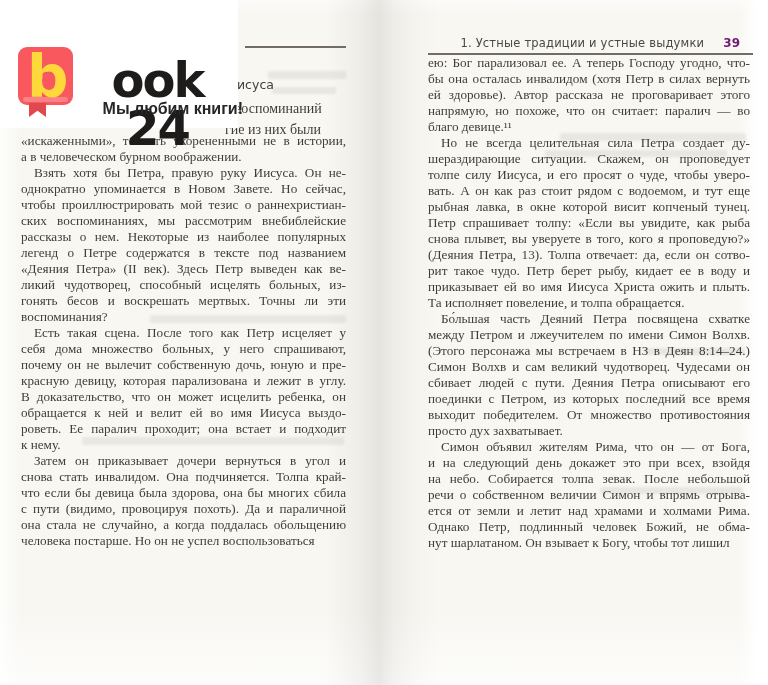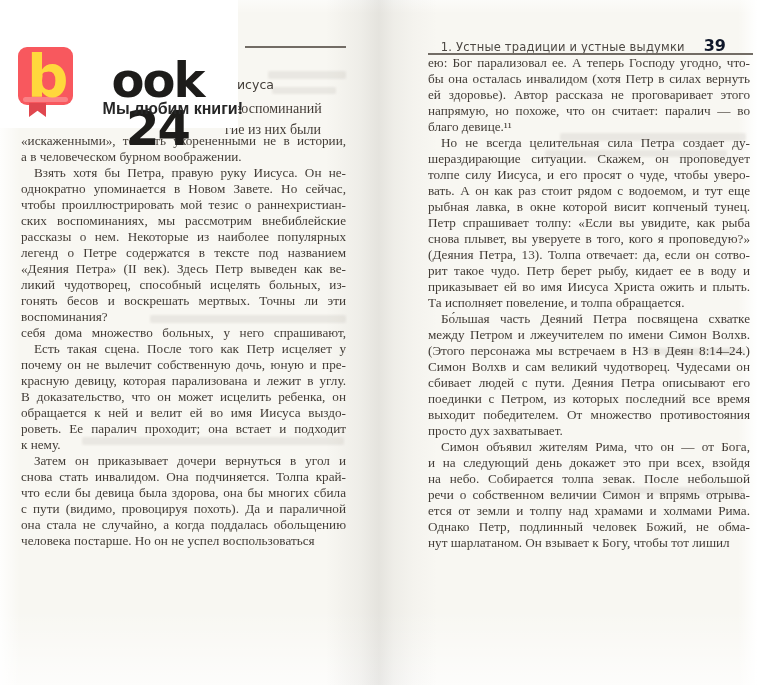--- a/index.html
+++ b/index.html
@@ -18,21 +18,21 @@
   .tline{height:16px;line-height:16px;font-size:13.2px;color:#423c36;
          text-align:justify;text-align-last:justify;white-space:normal;overflow:hidden;}
   .tline.last{text-align-last:left;}
   .tline.first{text-indent:13px;}
   .lp-text{position:absolute;left:21px;top:133px;width:325px;}
   .rp-text{position:absolute;left:428px;top:55px;width:322px;}
   
   .rp-headrow{position:absolute;left:428px;top:36px;width:325px;display:flex;align-items:baseline;
               justify-content:flex-end;font-family:"DejaVu Sans",sans-serif;}
   .rp-header{font-size:11.5px;color:#4c4742;letter-spacing:.2px;}
-  .rp-pagenum{font-size:16px;font-weight:bold;color:#0f172a;margin-left:19px;margin-right:27px;}
+  .rp-pagenum{font-size:12px;font-weight:bold;color:#701a75;margin-left:19px;margin-right:13px;}
   .rp-rule{position:absolute;left:428px;top:53px;width:325px;height:2px;background:#726c65;}
   .lp-rule{position:absolute;left:245px;top:46px;width:101px;height:2px;background:#726c65;}
   .lp-header-frag{position:absolute;left:237px;top:77px;font-family:"DejaVu Sans",sans-serif;
                   font-size:12.5px;color:#45403b;}
   
   .lp-cut{position:absolute;left:200px;width:146px;text-align:center;height:16px;line-height:16px;
           font-size:14px;color:#423c36;}
   .lp-cut1{top:101px;} .lp-cut2{top:122px;}
   
   .logo{position:absolute;left:0;top:0;width:238px;height:128px;background:#ffffff;}
@@ -90,22 +90,22 @@
         <div class="tline">чтобы проиллюстрировать мой тезис о раннехристиан-</div>
         <div class="tline">ских воспоминаниях, мы рассмотрим внебиблейские</div>
         <div class="tline">рассказы о нем. Некоторые из наиболее популярных</div>
         <div class="tline">легенд о Петре содержатся в тексте под названием</div>
         <div class="tline">«Деяния Петра» (II век). Здесь Петр выведен как ве-</div>
         <div class="tline">ликий чудотворец, способный исцелять больных, из-</div>
         <div class="tline">гонять бесов и воскрешать мертвых. Точны ли эти</div>
         <div class="tline last">воспоминания?</div>
       </div>
       <div class="para">
+        <div class="tline first">Есть такая сцена. После того как Петр исцеляет у</div>
         <div class="tline">себя дома множество больных, у него спрашивают,</div>
-        <div class="tline first">Есть такая сцена. После того как Петр исцеляет у</div>
         <div class="tline">почему он не вылечит собственную дочь, юную и пре-</div>
         <div class="tline">красную девицу, которая парализована и лежит в углу.</div>
         <div class="tline">В доказательство, что он может исцелить ребенка, он</div>
         <div class="tline">обращается к ней и велит ей во имя Иисуса выздо-</div>
         <div class="tline">роветь. Ее паралич проходит; она встает и подходит</div>
         <div class="tline last">к нему.</div>
       </div>
       <div class="para">
         <div class="tline first">Затем он приказывает дочери вернуться в угол и</div>
         <div class="tline">снова стать инвалидом. Она подчиняется. Толпа край-</div>
@@ -150,21 +150,21 @@
         <div class="tline">сбивает людей с пути. Деяния Петра описывают его</div>
         <div class="tline">поединки с Петром, из которых последний все время</div>
         <div class="tline">выходит победителем. От множество противостояния</div>
         <div class="tline last">просто дух захватывает.</div>
       </div>
       <div class="para">
         <div class="tline first">Симон объявил жителям Рима, что он — от Бога,</div>
         <div class="tline">и на следующий день докажет это при всех, взойдя</div>
         <div class="tline">на небо. Собирается толпа зевак. После небольшой</div>
         <div class="tline">речи о собственном величии Симон и впрямь отрыва-</div>
-        <div class="tline">ется от земли и толпу над храмами и холмами Рима.</div>
+        <div class="tline">ется от земли и летит над храмами и холмами Рима.</div>
         <div class="tline">Однако Петр, подлинный человек Божий, не обма-</div>
         <div class="tline last">нут шарлатаном. Он взывает к Богу, чтобы тот лишил</div>
       </div>
     </div>
 
   <div class="logo">
     <div class="logo-book" style="background: rgb(248, 88, 94);">
       <div class="logo-book-strip"></div>
     </div>
     <div class="logo-ribbon" style="background: rgb(224, 71, 79);"></div>

